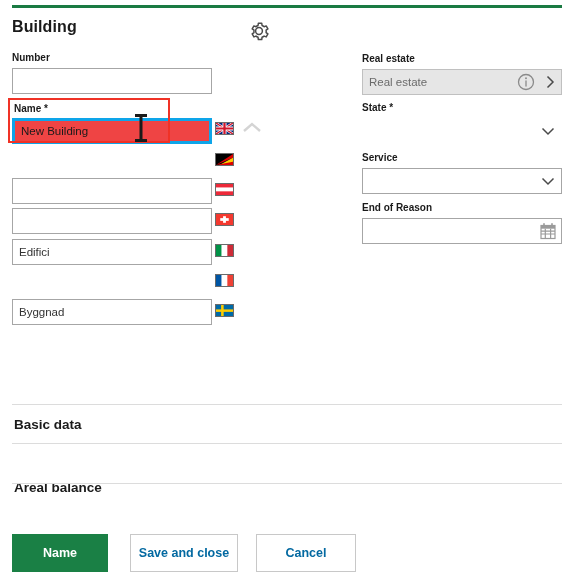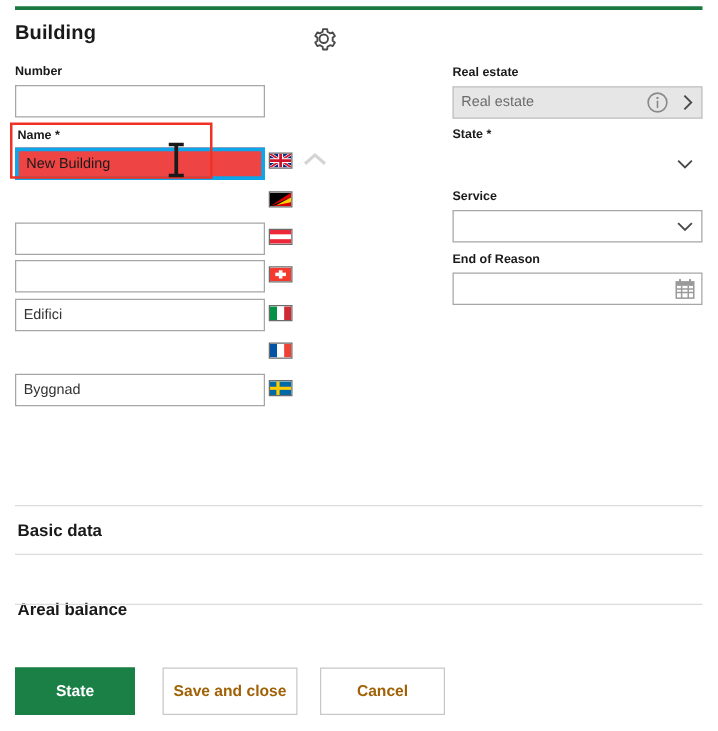--- a/index.html
+++ b/index.html
@@ -149,21 +149,21 @@
   }
   .btn-primary {
     left: 12px; top: 534px; width: 96px;
     background: #1a8045;
     border: 1px solid #1a8045;
     color: #ffffff;
   }
   .btn-secondary {
     background: #ffffff;
     border: 1px solid #c8c8c8;
-    color: #a16207;
+    color: #0369a1;
   }
   .btn-saveclose { left: 130px; top: 534px; width: 108px; }
   .btn-cancel    { left: 256px; top: 534px; width: 100px; }
 </style>
 </head>
 <body>
 
 <div id="app">
 
   <div class="top-bar"></div>
@@ -304,17 +304,17 @@
   </div>
 
   <div class="sec-rule" style="top:404px;"></div>
   <div class="sec-title" style="top:417px;">Basic data</div>
 
   <div class="sec-rule" style="top:443px;"></div>
   <div class="sec-title" style="top:480px;">Areal balance</div>
 
   <div class="sec-rule" style="top:483px;"></div>
 
-  <button class="btn btn-primary">State</button>
+  <button class="btn btn-primary">Name</button>
   <button class="btn btn-secondary btn-saveclose">Save and close</button>
   <button class="btn btn-secondary btn-cancel">Cancel</button>
 
 </div>
 
 </body></html>

